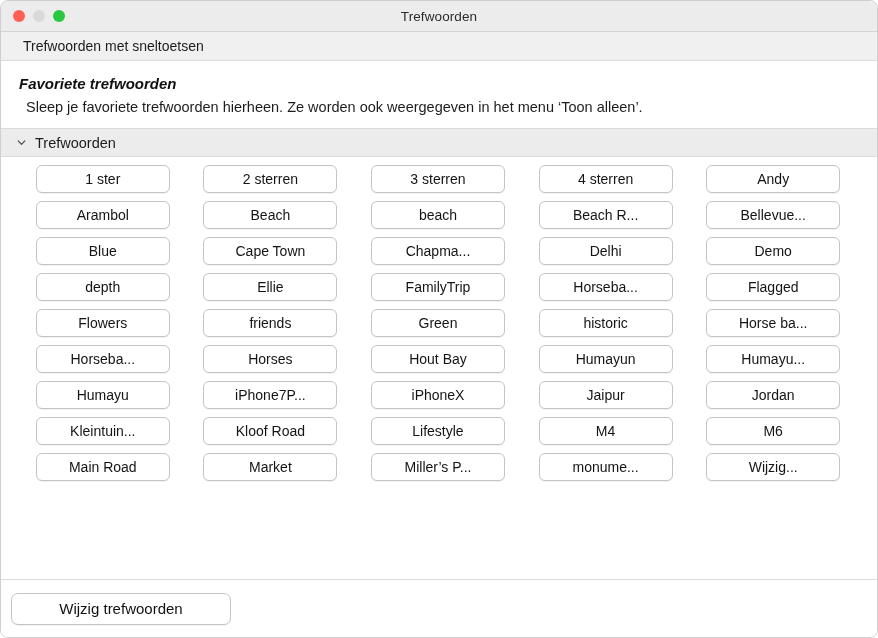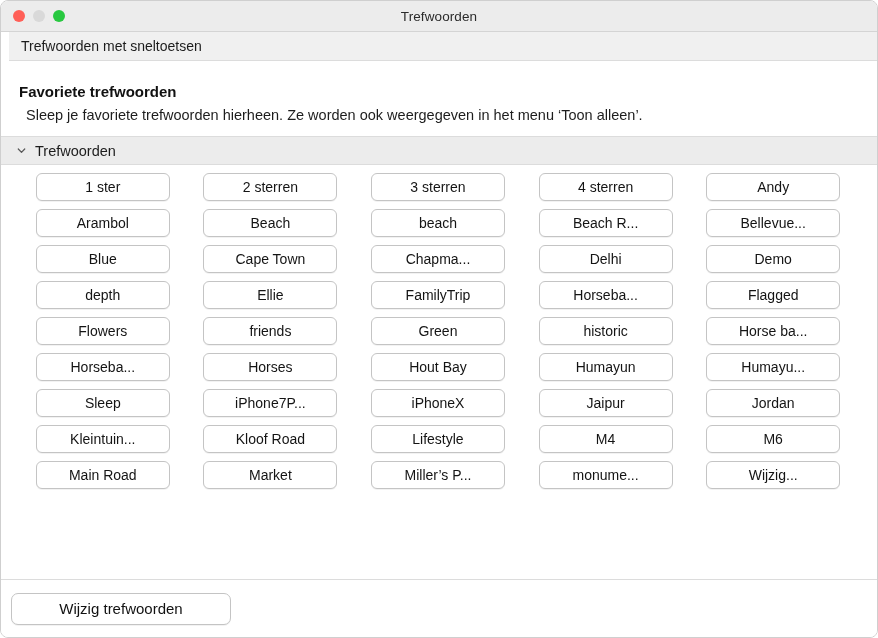--- a/index.html
+++ b/index.html
@@ -59,39 +59,39 @@
     letter-spacing: 0.1px;
   }
   
   .subheader {
     flex: 0 0 29px;
     height: 29px;
     background: #f0f0f0;
     border-bottom: 1px solid #dcdcdc;
     display: flex;
     align-items: center;
-    padding-left: 12px;
-    box-sizing: border-box;
-    margin-left: 8px;
+    padding-left: 22px;
+    box-sizing: border-box;
   }
   .subheader-text {
     font-size: 14px;
     color: #1c1c1c;
   }
   
   .fav-block {
     flex: 0 0 auto;
     padding: 10px 16px 6px 18px;
     background: #ffffff;
   }
   .fav-title {
     font-size: 15px;
     font-weight: bold;
     color: #111111;
-    margin: 12px 0 3px 0;
+    margin: 4px 0 3px 0;
+    font-style: italic;
   }
   .fav-desc {
     font-size: 14.5px;
     color: #1d1d1d;
     margin: 7px;
     white-space: nowrap;
   }
   
   .section-header {
     flex: 0 0 29px;
@@ -298,21 +298,21 @@
         <div class="cell">
           <div class="keyword-btn">Hout Bay</div>
         </div>
         <div class="cell">
           <div class="keyword-btn">Humayun</div>
         </div>
         <div class="cell">
           <div class="keyword-btn">Humayu...</div>
         </div>
         <div class="cell">
-          <div class="keyword-btn">Sleep</div>
+          <div class="keyword-btn">Humayu</div>
         </div>
         <div class="cell">
           <div class="keyword-btn">iPhone7P...</div>
         </div>
         <div class="cell">
           <div class="keyword-btn">iPhoneX</div>
         </div>
         <div class="cell">
           <div class="keyword-btn">Jaipur</div>
         </div>

